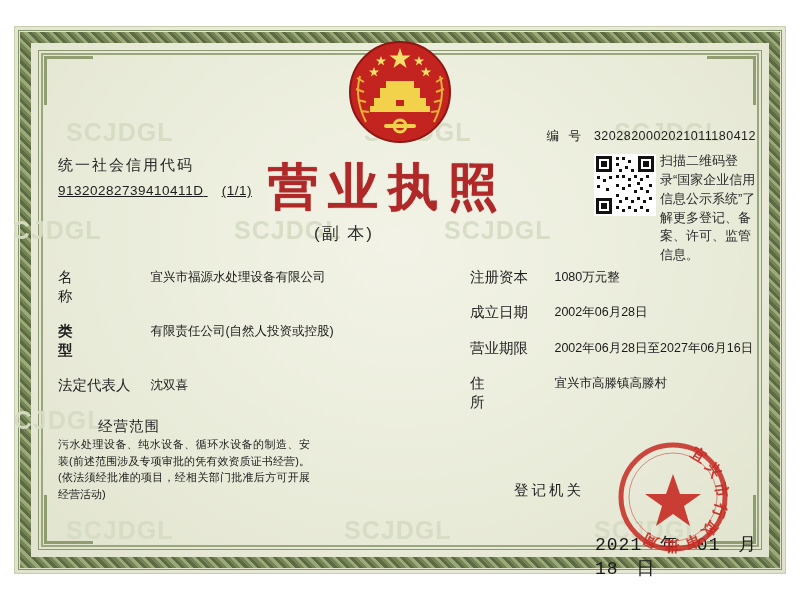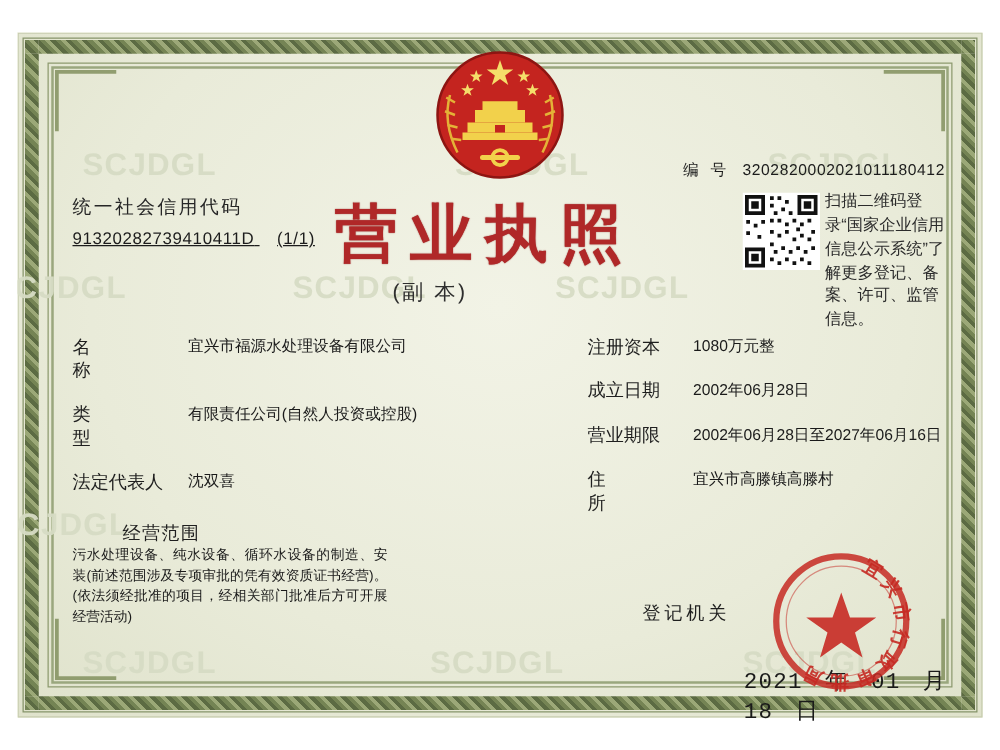--- a/index.html
+++ b/index.html
@@ -399,21 +399,21 @@
     <div class="qr-note">扫描二维码登录“国家企业信用信息公示系统”了解更多登记、备案、许可、监管信息。</div>
 
     <div class="fields">
 
       <div class="col-left">
         <div class="row">
           <span class="fl w4b" style="letter-spacing:28px;">名　　称</span>
           <span class="fv">宜兴市福源水处理设备有限公司</span>
         </div>
         <div class="row">
-          <span class="fl w4b" style="letter-spacing:28px;">类　　型</span>
+          <span class="fl w4b" style="letter-spacing:28px;font-weight:bold;">类　　型</span>
           <span class="fv">有限责任公司(自然人投资或控股)</span>
         </div>
         <div class="row">
           <span class="fl w4b">法定代表人</span>
           <span class="fv">沈双喜</span>
         </div>
         <div class="row" style="margin-top:22px;">
           <span class="fl w4b" style="letter-spacing:1px;margin-left:40px;">经营范围</span>
           <span class="scope-value">污水处理设备、纯水设备、循环水设备的制造、安装(前述范围涉及专项审批的凭有效资质证书经营)。(依法须经批准的项目，经相关部门批准后方可开展经营活动)</span>
         </div>

